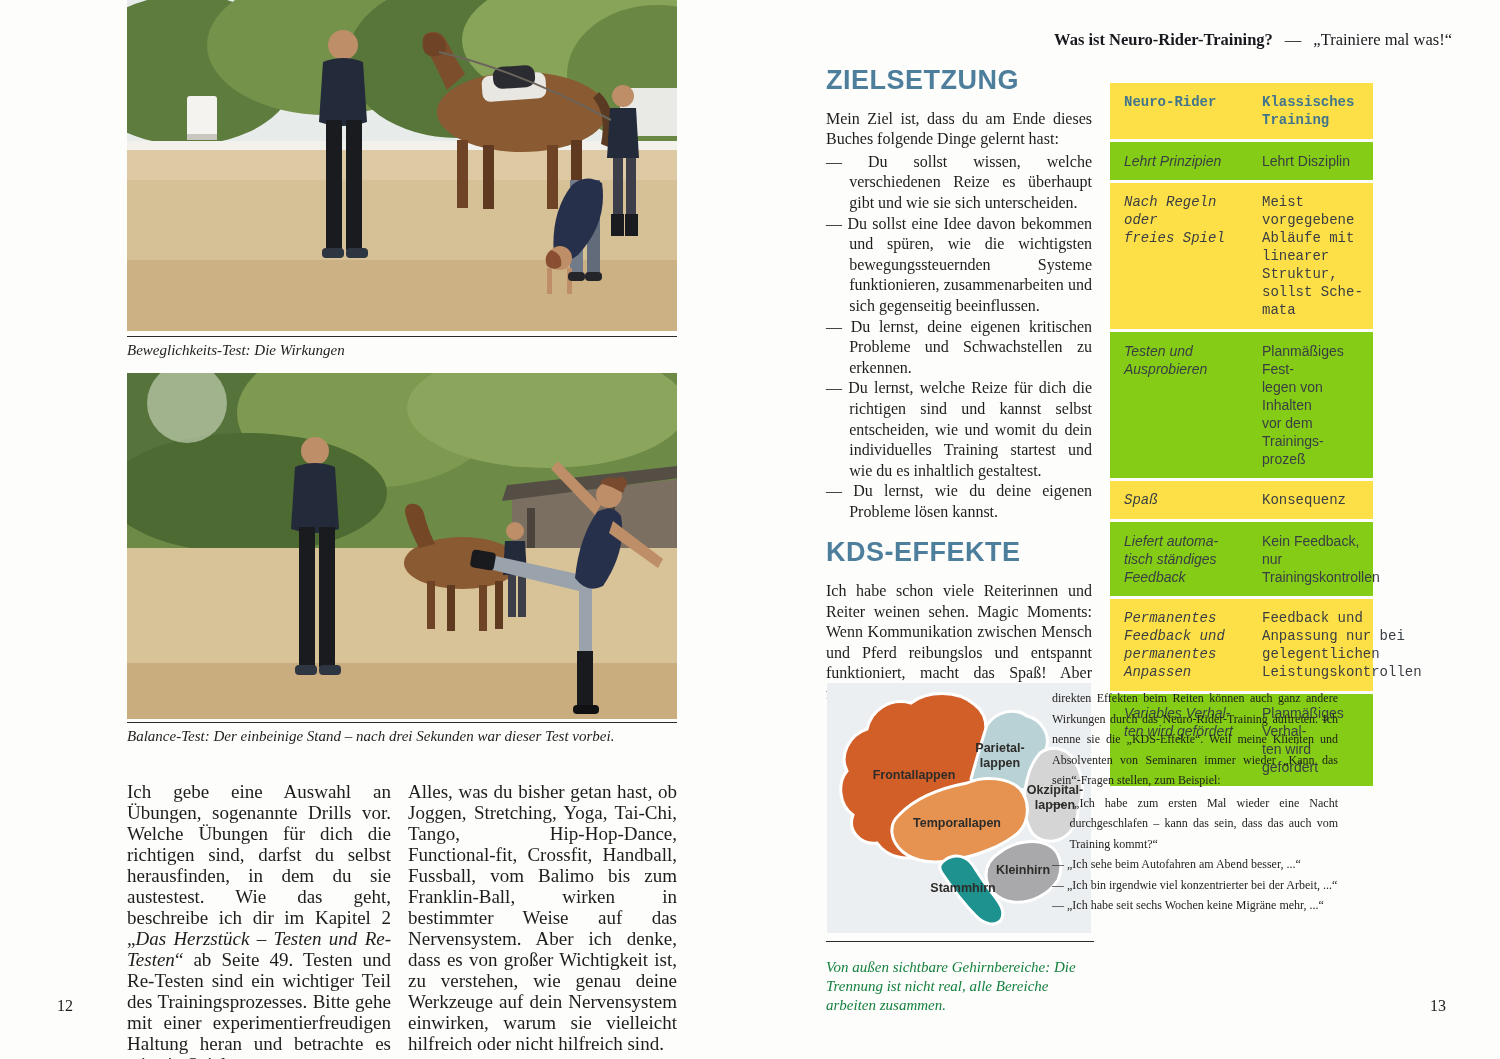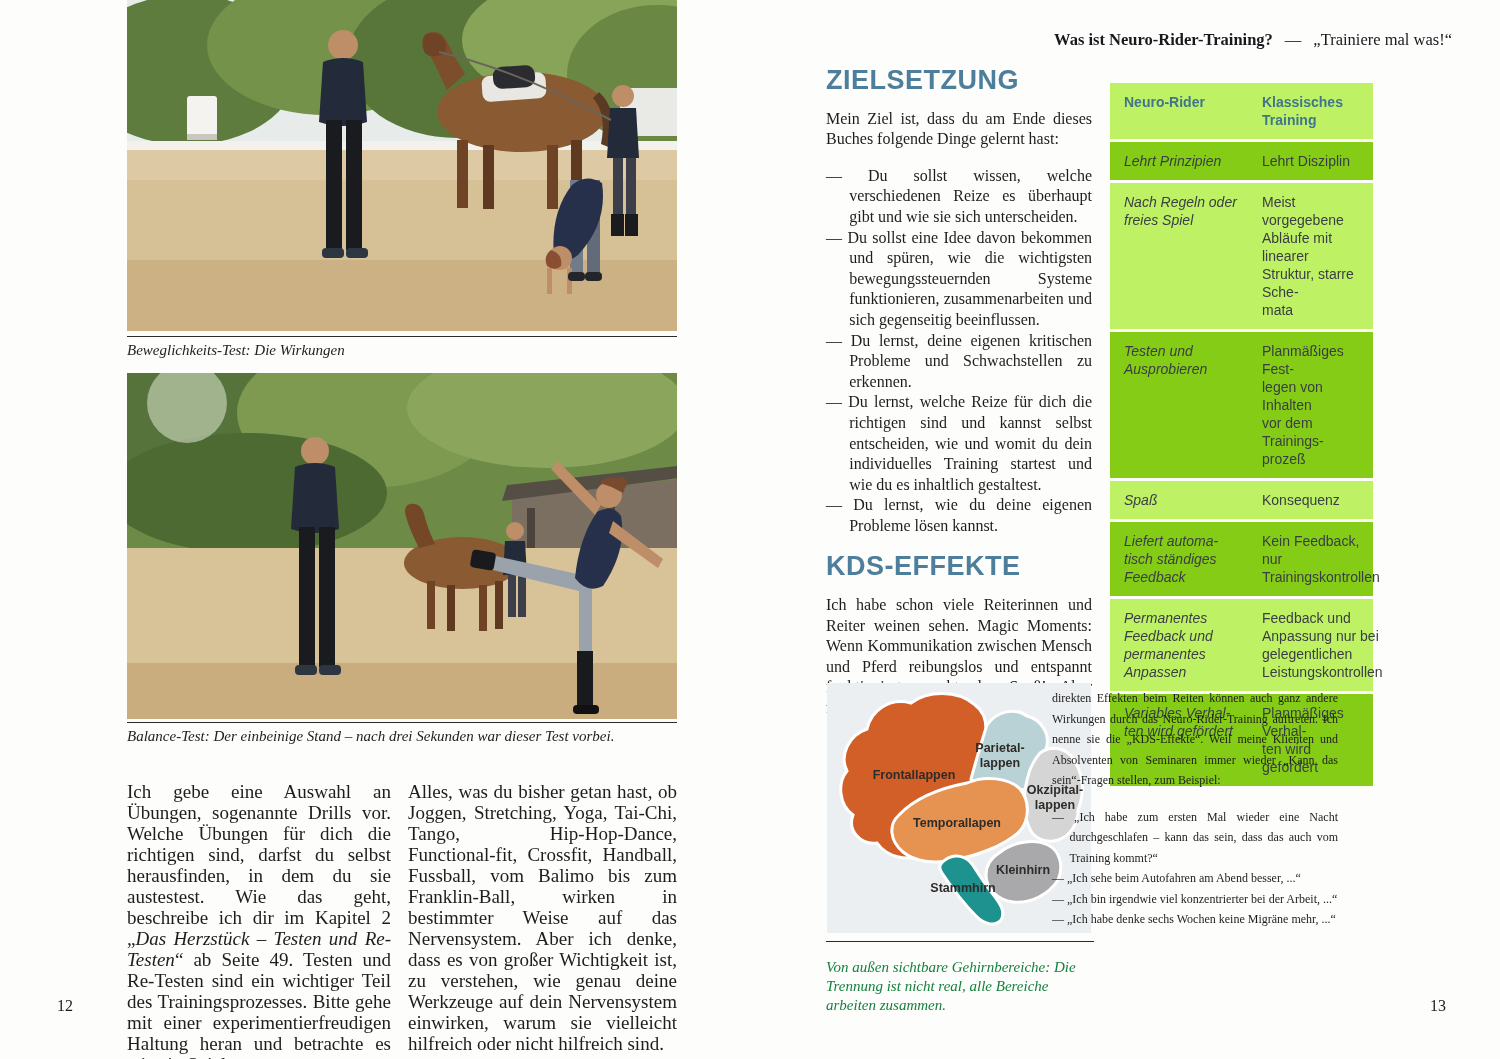--- a/index.html
+++ b/index.html
@@ -8,35 +8,35 @@
   .abs{position:absolute;}
   
   .photo{position:absolute;overflow:hidden;background:#d8c49a;}
   .photo svg{display:block;}
   
   .caption{border-top:1.5px solid #2b2b2b;padding-top:4px;
            font-style:italic;font-size:15px;line-height:19px;color:#222;}
   
   .serifcol{font-size:19px;line-height:21px;text-align:justify;}
   .serifcol .it{font-style:italic;}
-  .bullets{margin-top:16px;}
+  .bullets{margin-top:2px;}
   .bullet{text-indent:-1.45em;padding-left:1.45em;text-align:justify;}
   
   .runhead{font-size:16.5px;text-align:right;color:#17191c;}
   .runhead .rh-bold{font-weight:bold;}
   .runhead .rh-dash{margin:0 12px;color:#17191c;}
   .sec-heading{font-family:"Liberation Sans",sans-serif;font-weight:700;
                font-size:27px;letter-spacing:.5px;color:#4d7f9c;margin:0 0 18px 0;}
   .sec-heading.second{margin-top:20px;}
   .rbody p{margin:0 0 2px 0;}
   
   .nr-table{font-family:"Liberation Sans",sans-serif;font-size:14px;line-height:18px;color:#3a3e43;}
   .nr-row{display:grid;grid-template-columns:138px 1fr;margin-bottom:3px;}
   .nr-row>div{padding:10px 8px 10px 14px;}
-  .row-dark{background:#bef264;}
+  .row-dark{background:#fde047;font-family:Liberation Mono, monospace;}
   .row-light{background:#84cc16;}
   .nr-head{color:#41758d;font-weight:bold;}
   .cell-left{font-style:italic;}
   .pre{white-space:pre-line;}
   
   .figure{background:#eceff1;}
   .brain-label{position:absolute;font-family:"Liberation Sans",sans-serif;
                font-weight:600;font-size:12.5px;line-height:15px;color:#2e2c29;
                white-space:pre-line;text-align:center;}
   .figcaption{border-top:1.5px solid #2b2b2b;padding-top:16px;font-style:italic;
@@ -186,21 +186,21 @@
     </div>
     <div class="nr-row row-light">
       <div class="cell-left pre">Lehrt Prinzipien</div>
       <div class="pre">Lehrt Disziplin</div>
     </div>
     <div class="nr-row row-dark">
       <div class="cell-left pre">Nach Regeln oder
 freies Spiel</div>
       <div class="pre">Meist vorgegebene
 Abläufe mit linearer
-Struktur, starre Sche-
+Struktur, sollst Sche-
 mata</div>
     </div>
     <div class="nr-row row-light">
       <div class="cell-left pre">Testen und
 Ausprobieren</div>
       <div class="pre">Planmäßiges Fest-
 legen von Inhalten
 vor dem Trainings-
 prozeß</div>
     </div>
@@ -258,19 +258,19 @@
     <div class="brain-label" style="left:96px;top:198px;width:80px;">Stammhirn</div>
   </div>
   <div class="abs figcaption" style="left:826px;top:941px;width:268px;">Von außen sichtbare Gehirnbereiche: Die Trennung ist nicht real, alle Bereiche arbeiten zusammen.</div>
 
   <div class="abs serifcol" style="left:1052px;top:688px;width:286px;font-size:12px;line-height:20.5px;">
     <p style="margin:0;">direkten Effekten beim Reiten können auch ganz andere Wirkungen durch das Neuro-Rider-Training auftreten. Ich nenne sie die „KDS-Effekte“. Weil meine Klienten und Absolventen von Seminaren immer wieder „Kann das sein“-Fragen stellen, zum Beispiel:</p>
     <div class="bullets">
       <div class="bullet">— „Ich habe zum ersten Mal wieder eine Nacht durchgeschlafen – kann das sein, dass das auch vom Training kommt?“</div>
       <div class="bullet">— „Ich sehe beim Autofahren am Abend besser, ...“</div>
       <div class="bullet">— „Ich bin irgendwie viel konzentrierter bei der Arbeit, ...“</div>
-      <div class="bullet">— „Ich habe denke sechs Wochen keine Migräne mehr, ...“</div>
+      <div class="bullet">— „Ich habe seit sechs Wochen keine Migräne mehr, ...“</div>
     </div>
   </div>
 
   <div class="abs pagenum" style="left:1430px;top:997px;">13</div>
 
 </div>
 
 </body></html>

